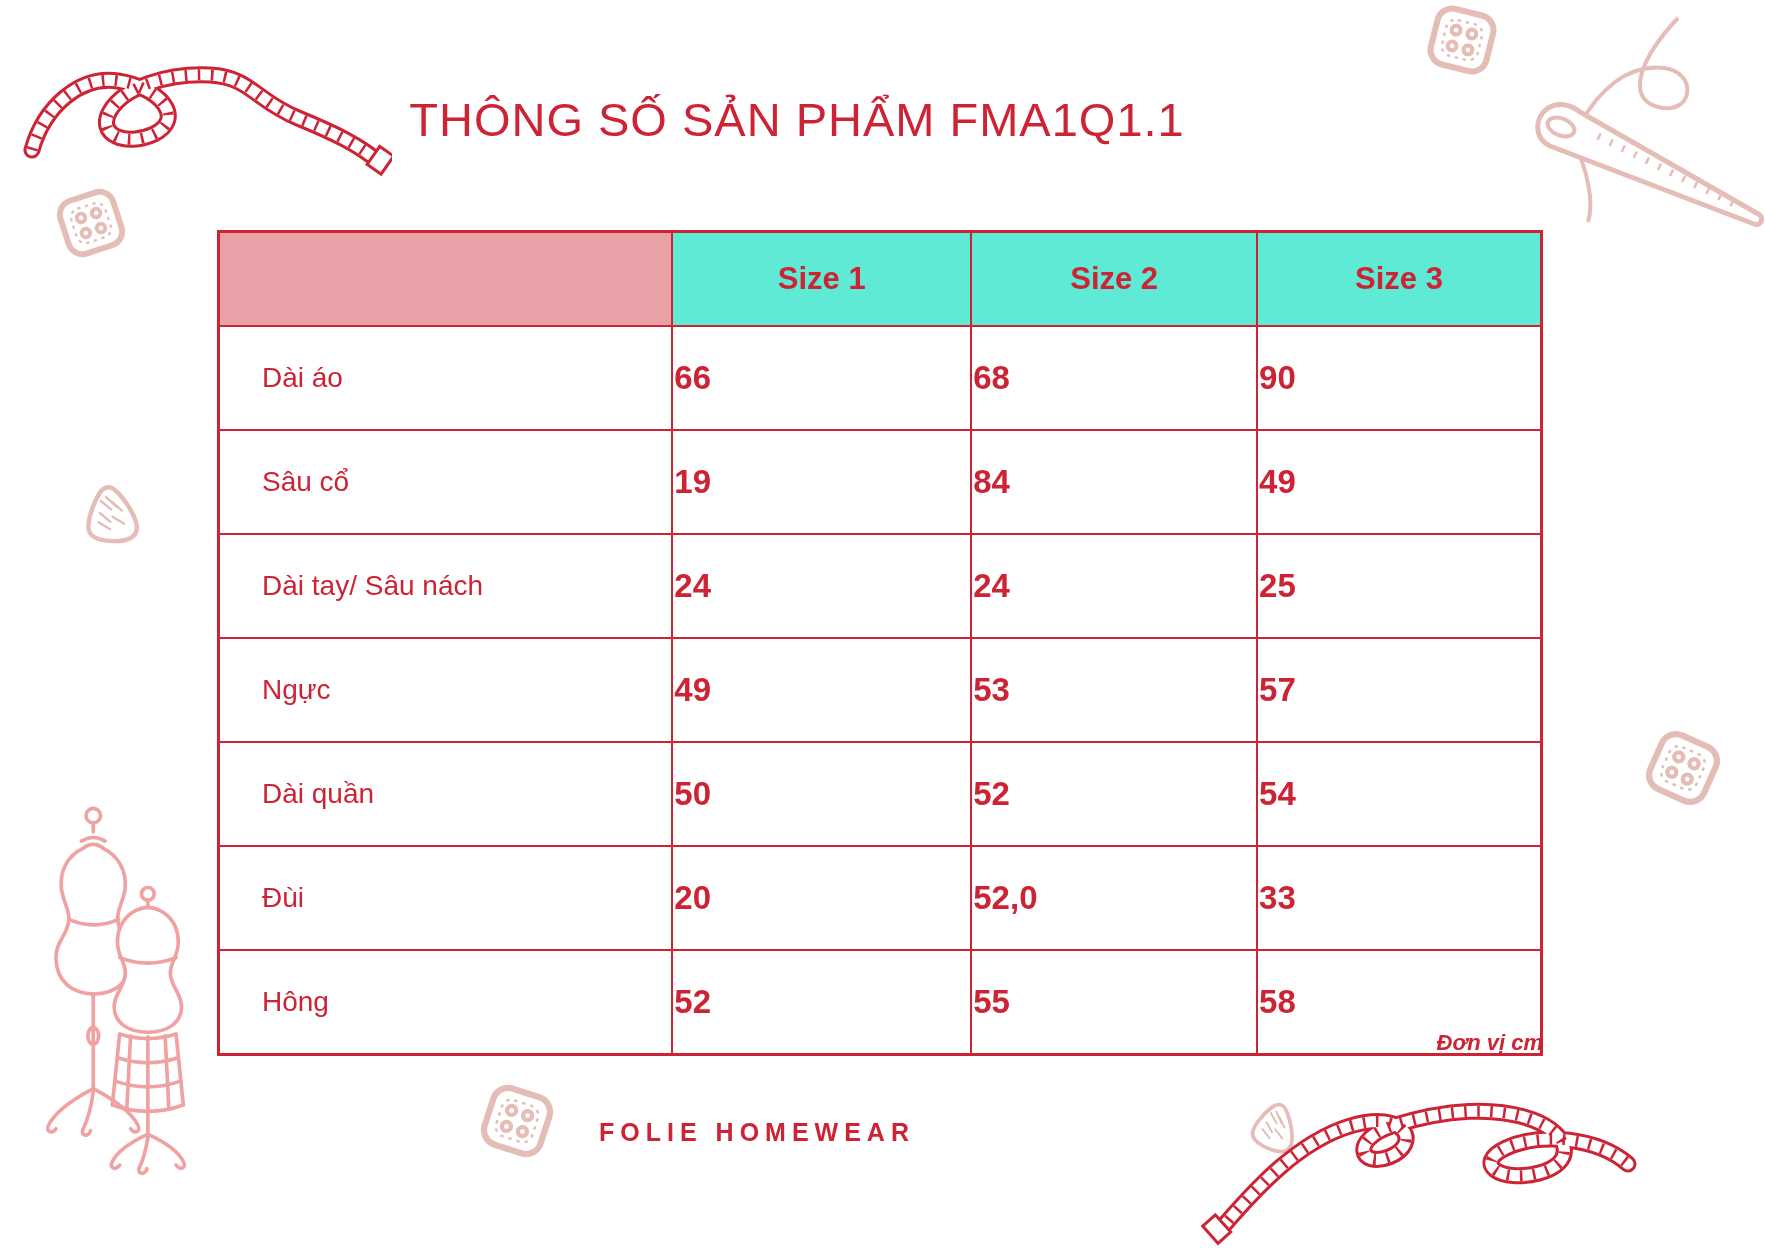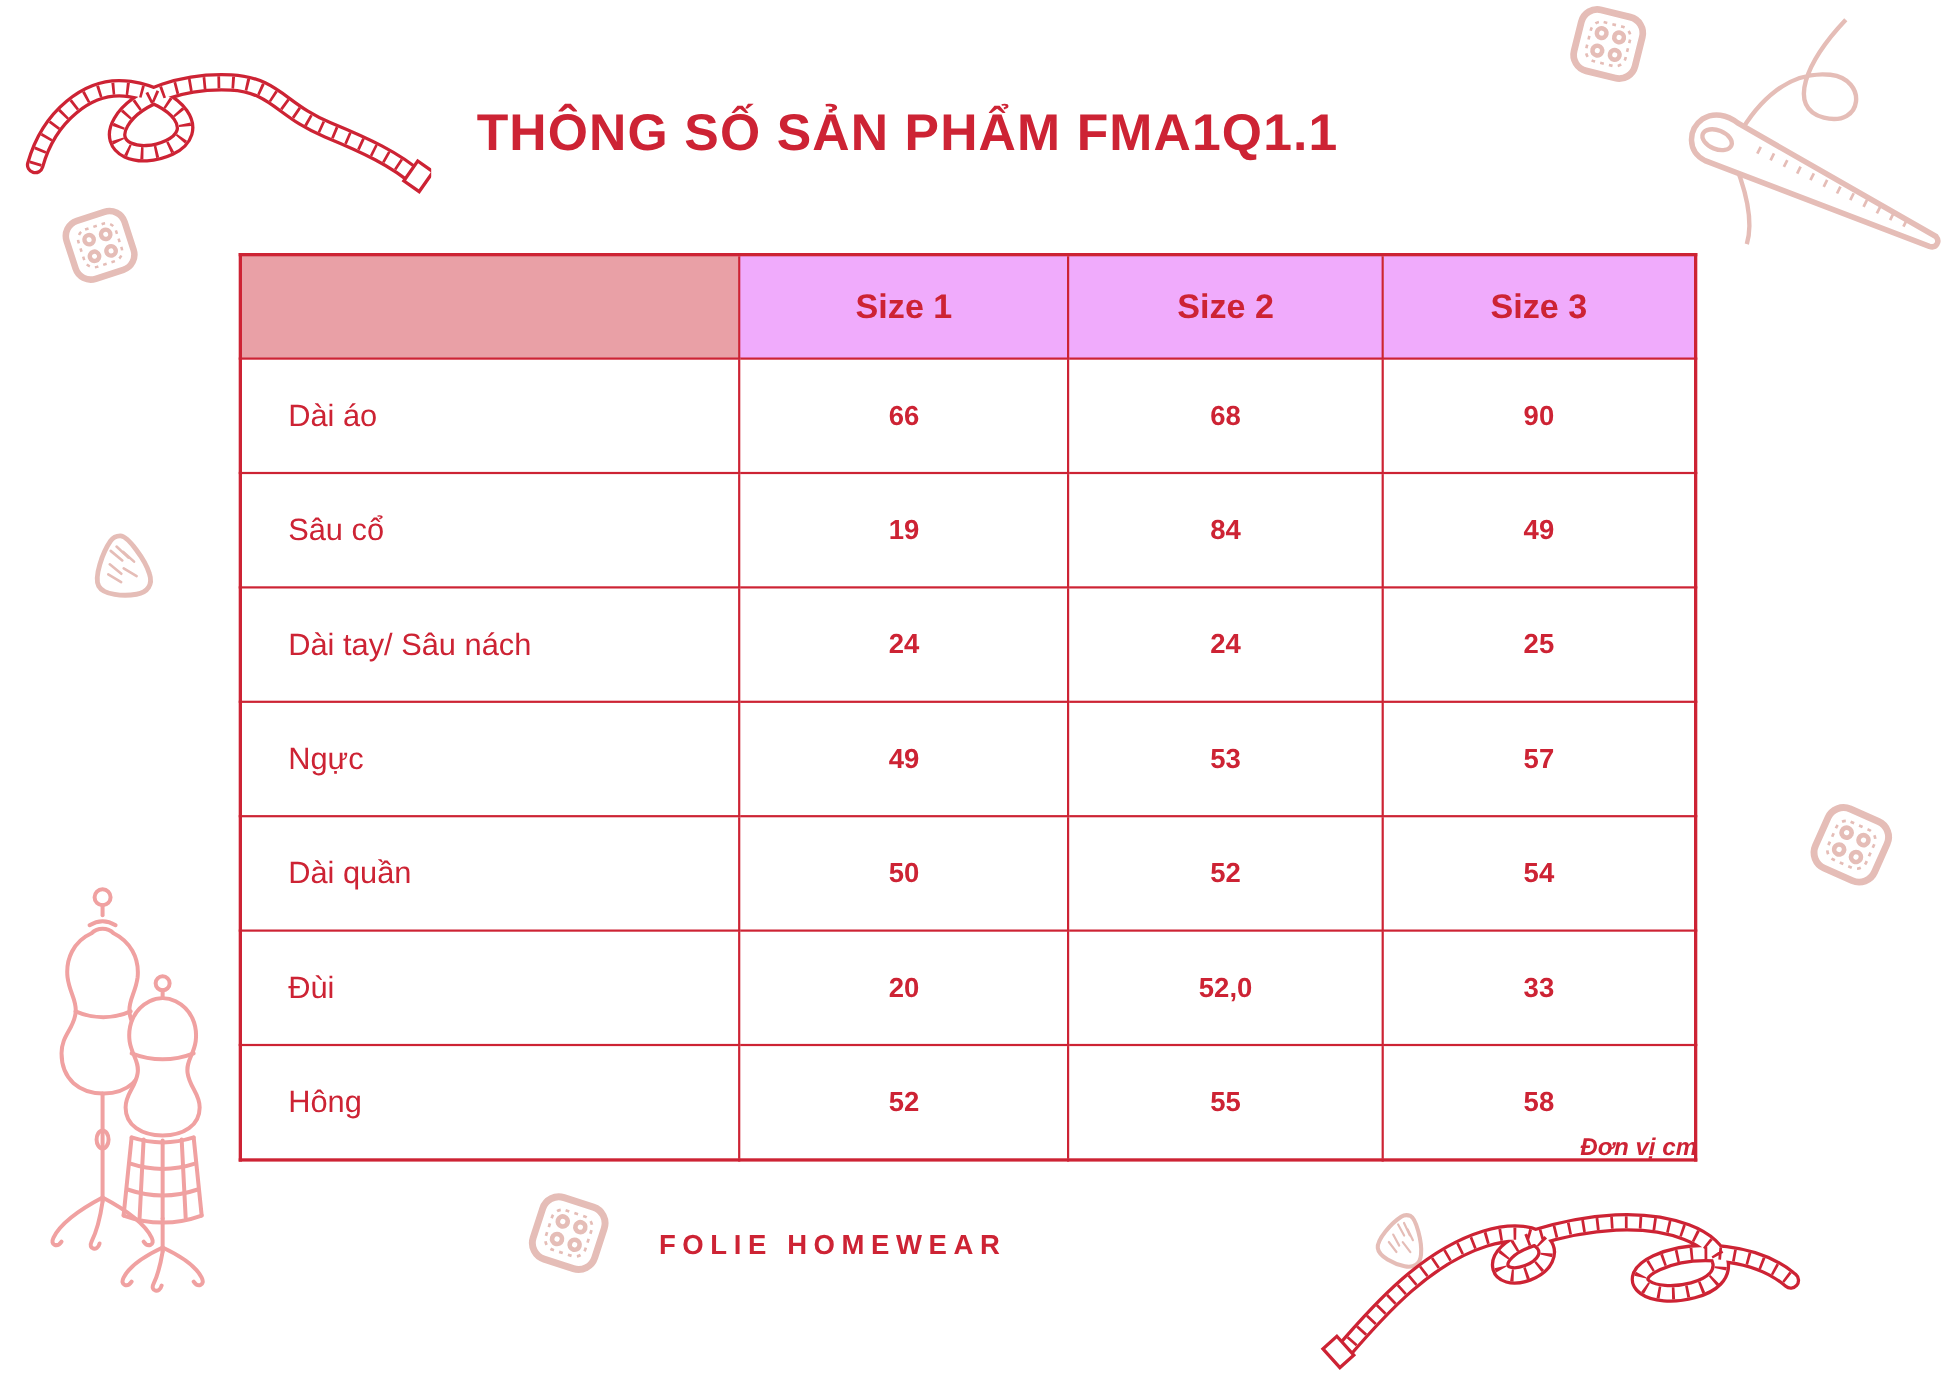--- a/index.html
+++ b/index.html
@@ -8,31 +8,31 @@
     --decor:#E5BDB7;
     --mann:#F0A1A1;
   }
   html,body{margin:0;padding:0;background:#ffffff;}
   body{font-family:"Liberation Sans", sans-serif;}
   .page{
     position:relative;width:1765px;height:1257px;background:#fff;overflow:hidden;
   }
   .page-title{
     position:absolute;left:0;top:92px;width:1594px;text-align:center;
-    color:var(--red);font-size:47px;font-weight:700;letter-spacing:1px;padding-left:28px;
+    color:var(--red);font-size:47px;font-weight:400;letter-spacing:1px;
   }
   .table-wrap{position:absolute;left:217px;top:230px;width:1326px;}
   table{border-collapse:collapse;table-layout:fixed;width:1326px;}
   th,td{border:2px solid var(--red);color:var(--red);overflow:hidden;}
   table{border:3px solid var(--red);}
-  th{height:90px;font-size:31px;font-weight:700;text-align:center;background:#f0abfc;}
+  th{height:90px;font-size:31px;font-weight:700;text-align:center;background:#5eead4;}
   th.corner{background:var(--pink-header);}
   td{height:100px;}
   td.label{font-size:28px;font-weight:400;padding-left:42px;text-align:left;}
-  td.val{font-size:25px;font-weight:700;text-align:center;}
+  td.val{font-size:33px;font-weight:700;}
   .unit-note{
     position:absolute;top:1030px;right:222px;color:var(--red);
     font-size:22px;font-weight:700;font-style:italic;
   }
   .brand{
     position:absolute;left:0;top:1118px;width:1514px;text-align:center;
     color:var(--red);font-size:25px;font-weight:700;letter-spacing:6px;
   }
   .dec{position:absolute;pointer-events:none;}
   .tape-outer{stroke:var(--red);stroke-width:17;fill:none;stroke-linecap:round;}

